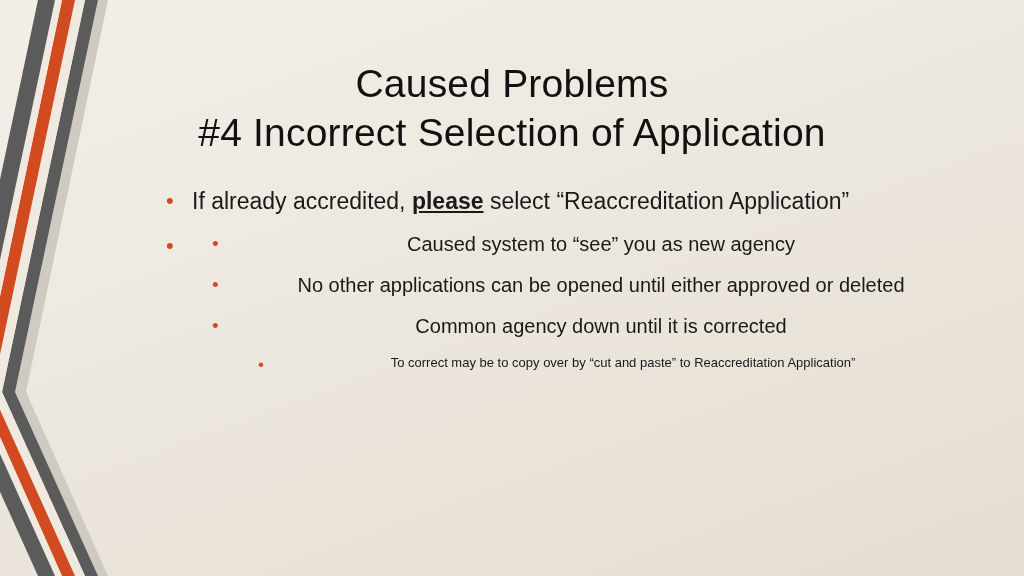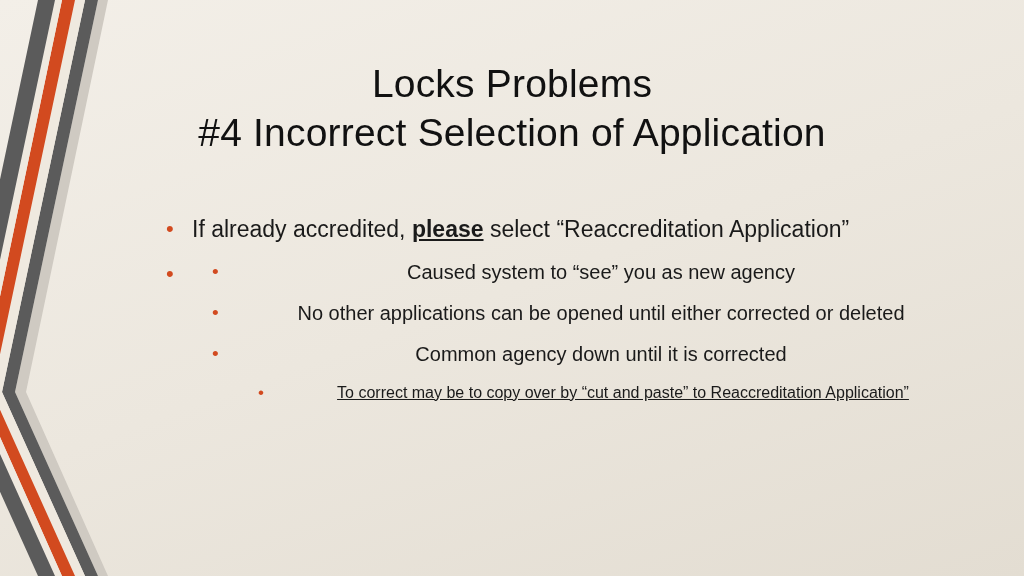--- a/index.html
+++ b/index.html
@@ -29,21 +29,21 @@
   .title {
     text-align: center;
     font-weight: 300;
     font-size: 39px;
     line-height: 1.25;
     letter-spacing: 0.2px;
     color: #111;
   }
 
   .body {
-    margin-top: 56px;
+    margin-top: 28px;
     margin-left: 106px;
     font-weight: 400;
   }
 
   ul { list-style: none; }
 
   .lvl1 > li {
     position: relative;
     font-size: 23px;
     line-height: 1.35;
@@ -80,26 +80,25 @@
     color: #d24a1f;
     font-size: 19px;
     line-height: 1.35;
   }
 
   .lvl3 {
     margin-top: 14px;
   }
   .lvl3 > li {
     position: relative;
-    font-size: 16px;
+    font-size: 13px;
     line-height: 1.35;
     padding-left: 24px;
     margin-left: 20px;
     margin-bottom: 12px;
-    text-decoration: underline;
   }
   .lvl3 > li::before {
     content: "•";
     position: absolute;
     left: 0; top: 0;
     color: #d24a1f;
     font-size: 17px;
     line-height: 1.35;
   }
 
@@ -119,33 +118,33 @@
   <polygon points="62,0 75,0 -8,392 75,576 62,576 -20,392" fill="#d24a1f"></polygon>
 
   <polygon points="55,0 62,0 -20,392 62,576 55,576 -28,392" fill="#efe9df"></polygon>
 
   <polygon points="38,0 55,0 -28,392 55,576 38,576 -45,392" fill="#5b5b5b"></polygon>
 </svg>
 
 <div class="content">
 
   <h1 class="title">
-    <span>Locks Problems</span><br>
+    <span>Caused Problems</span><br>
     <span>#4 Incorrect Selection of Application</span>
   </h1>
 
   <div class="body">
     <ul class="lvl1">
       <li>
         <span>If already accredited, </span><span class="underline-bold">please</span><span> select “Reaccreditation Application”</span>
       </li>
       <li>
         <ul class="lvl2">
           <li><span>Caused system to “see” you as new agency</span></li>
-          <li><span>No other applications can be opened until either corrected or deleted</span></li>
+          <li><span>No other applications can be opened until either approved or deleted</span></li>
           <li>
             <span>Common agency down until it is corrected</span>
             <ul class="lvl3">
               <li><span>To correct may be to copy over by “cut and paste” to Reaccreditation Application”</span></li>
             </ul>
           </li>
         </ul>
       </li>
     </ul>
   </div>

